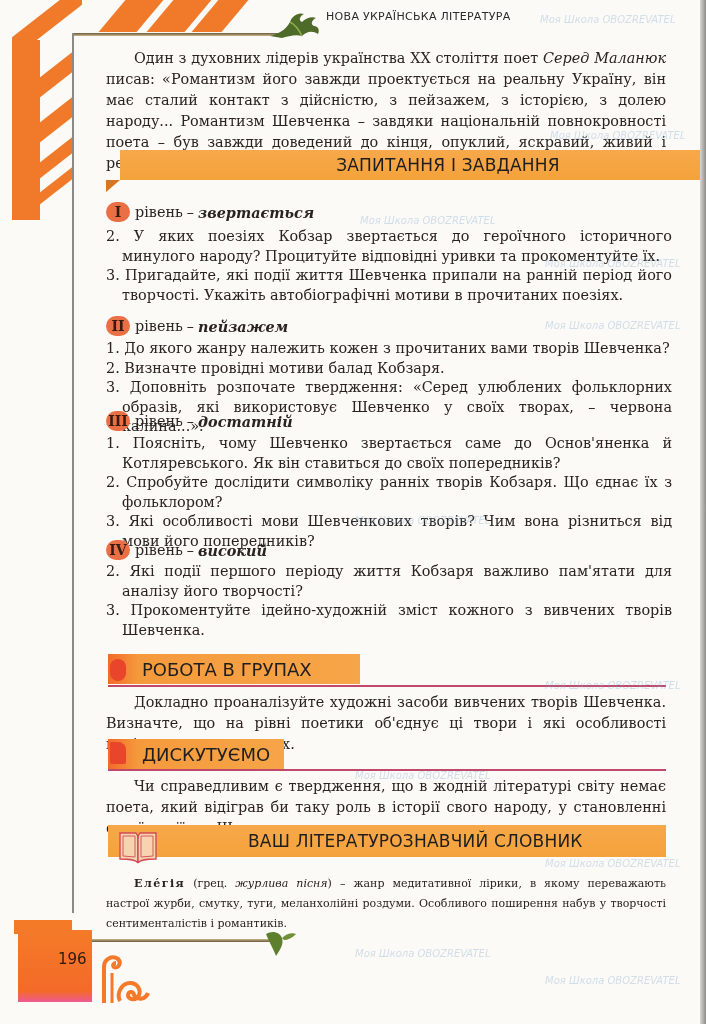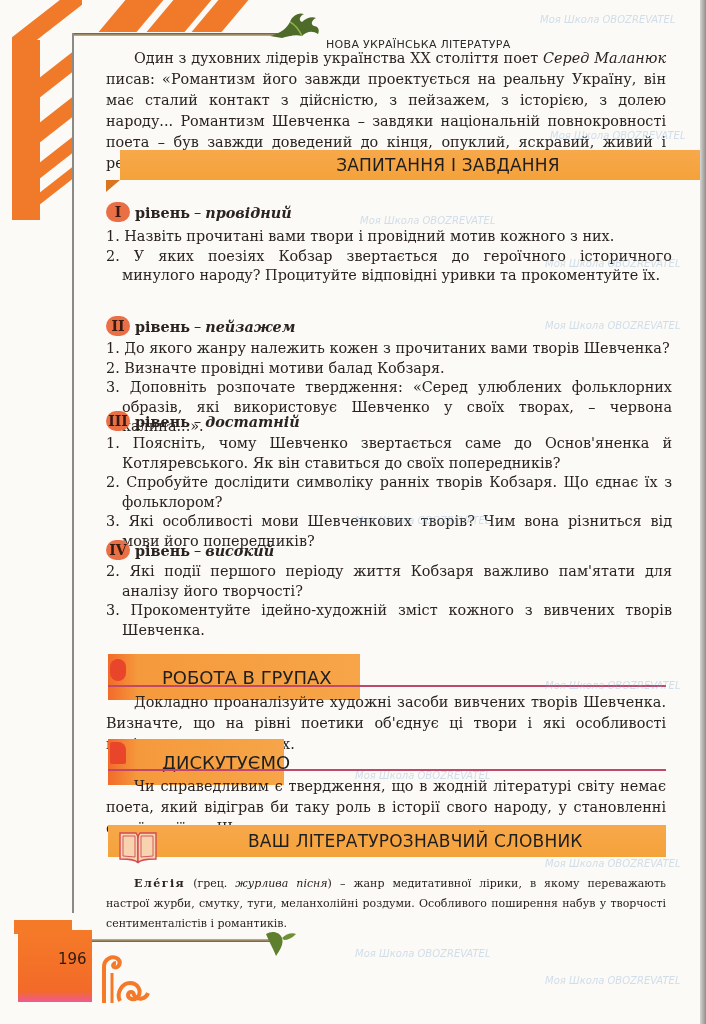--- a/index.html
+++ b/index.html
@@ -27,21 +27,21 @@
       background: linear-gradient(#6b5a3a, #c9b68a);
     }
     .frame-left { position: absolute; left: 72px; top: 33px; width: 2px; height: 880px; background: #8a8a86; }
     .frame-bottom {
       position: absolute; left: 72px; top: 939px; width: 200px; height: 3px;
       background: linear-gradient(#c9b68a, #6b5a3a);
     }
     .orn-top { position: absolute; left: 268px; top: 8px; width: 54px; height: 32px; }
     .orn-bottom { position: absolute; left: 262px; top: 928px; width: 36px; height: 30px; }
     .running-head {
-      position: absolute; left: 326px; top: 38px;
+      position: absolute; left: 326px; top: 10px;
       font-family: "DejaVu Sans", "Liberation Sans", sans-serif;
       font-size: 11px; letter-spacing: 0.3px; color: #2b2b2b;
     }
     .content { position: absolute; left: 106px; width: 560px; }
     p.body { margin: 0; font-size: 14.4px; line-height: 21px; text-align: justify; text-indent: 28px; }
     .banner {
       position: absolute; height: 30px;
       background: linear-gradient(to bottom, #f7a84a, #f4a23a);
       font-family: "DejaVu Sans", "Liberation Sans", sans-serif;
       color: #1e1e1e;
@@ -52,33 +52,33 @@
       position: absolute; left: 106px; top: 180px; width: 0; height: 0;
       border-top: 12px solid #d8751e; border-right: 14px solid transparent;
     }
     .level { position: absolute; left: 106px; display: flex; align-items: center; font-size: 14.4px; }
     .badge {
       min-width: 20px; height: 20px; border-radius: 11px; background: #ea6f45;
       color: #3a1b12; font-weight: bold; font-size: 14px;
       display: inline-flex; align-items: center; justify-content: center; padding: 0 2px;
       margin-right: 5px;
     }
-    .level .lbl { font-weight: bold; }
+    .level .lbl { font-weight: normal; }
     .level .dash { margin: 0 4px; }
     .level .lvl-name { font-style: italic; font-weight: bold; }
     ol.tasks {
       position: absolute; left: 106px; width: 566px; margin: 0; padding: 0; list-style: none;
       font-size: 14.4px; line-height: 19.5px;
     }
     ol.tasks li { padding-left: 16px; text-indent: -16px; text-align: justify; }
     .sec-banner {
-      position: absolute; left: 108px; height: 46px;
+      position: absolute; left: 108px; height: 30px;
       background: linear-gradient(to right, #f26a2a 0px, #f59a3c 30px, #f6a548 100%);
       font-family: "DejaVu Sans", "Liberation Sans", sans-serif;
-      font-size: 18px; color: #1e1e1e; display: flex; align-items: center; padding-left: 54px;
+      font-size: 18px; color: #1e1e1e; display: flex; align-items: center; padding-left: 34px;
       box-sizing: border-box;
       text-align: right;
     }
     .sec-underline { position: absolute; left: 108px; width: 558px; height: 2px; background: #c0486a; }
     .flag-red {
       position: absolute; width: 16px; height: 22px; background: #e8452a;
       border-radius: 2px 8px 2px 2px;
     }
     .book-icon { position: absolute; left: 118px; top: 829px; width: 40px; height: 36px; }
     .dict { position: absolute; left: 106px; top: 874px; width: 560px; font-size: 11px; line-height: 20px; text-align: justify; }
@@ -134,25 +134,25 @@
 
   <div class="banner" style="left:92px; top:150px; width:656px;margin-left:28px;">
     <span>ЗАПИТАННЯ І ЗАВДАННЯ</span>
   </div>
   <div class="banner-fold"></div>
 
   <div class="level" style="top:202px;">
     <span class="badge">I</span>
     <span class="lbl">рівень</span>
     <span class="dash">–</span>
-    <span class="lvl-name">провідний</span>
+    <span class="lvl-name">звертається</span>
   </div>
   <ol class="tasks" style="top:227px;">
-    <li>1. Назвіть прочитані вами твори і провідний мотив кожного з них.</li>
     <li>2. У яких поезіях Кобзар звертається до героїчного історичного минулого народу? Процитуйте відповідні уривки та прокоментуйте їх.</li>
+    <li>3. Пригадайте, які події життя Шевченка припали на ранній період його творчості. Укажіть автобіографічні мотиви в прочитаних поезіях.</li>
   </ol>
 
   <div class="level" style="top:316px;">
     <span class="badge">II</span>
     <span class="lbl">рівень</span>
     <span class="dash">–</span>
     <span class="lvl-name">пейзажем</span>
   </div>
   <ol class="tasks" style="top:339px;">
     <li>1. До якого жанру належить кожен з прочитаних вами творів Шевченка?</li>

